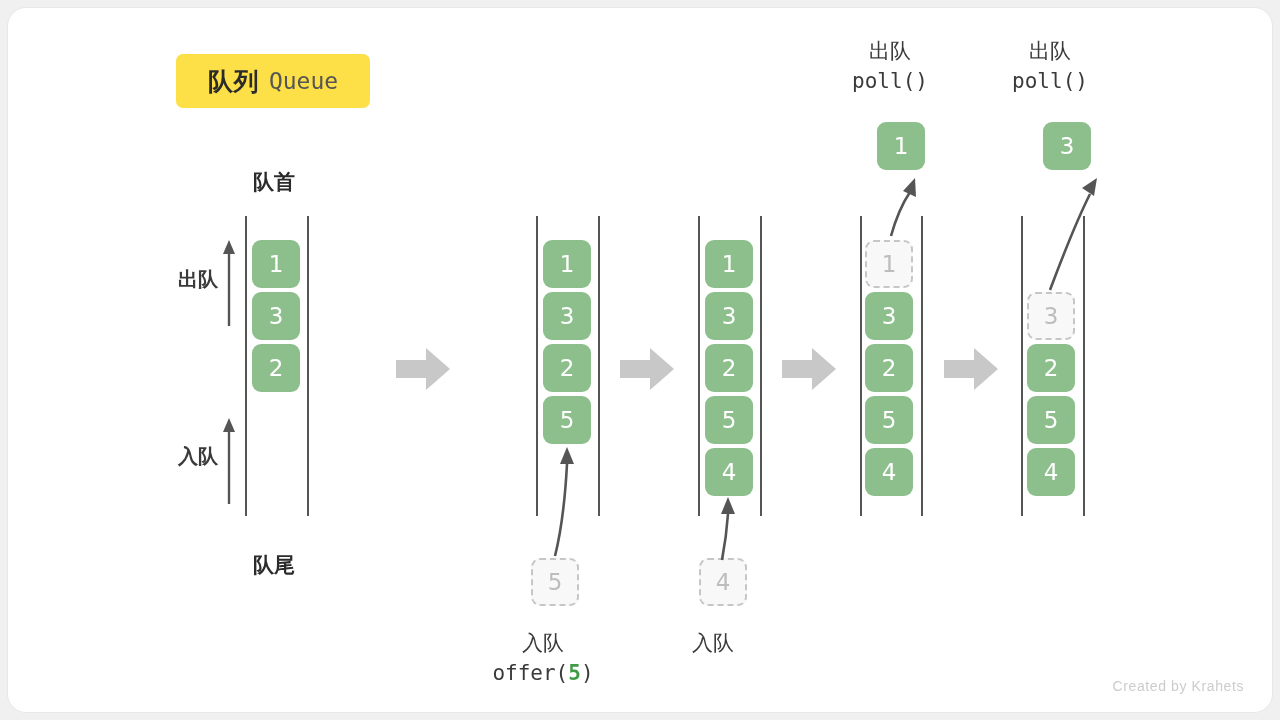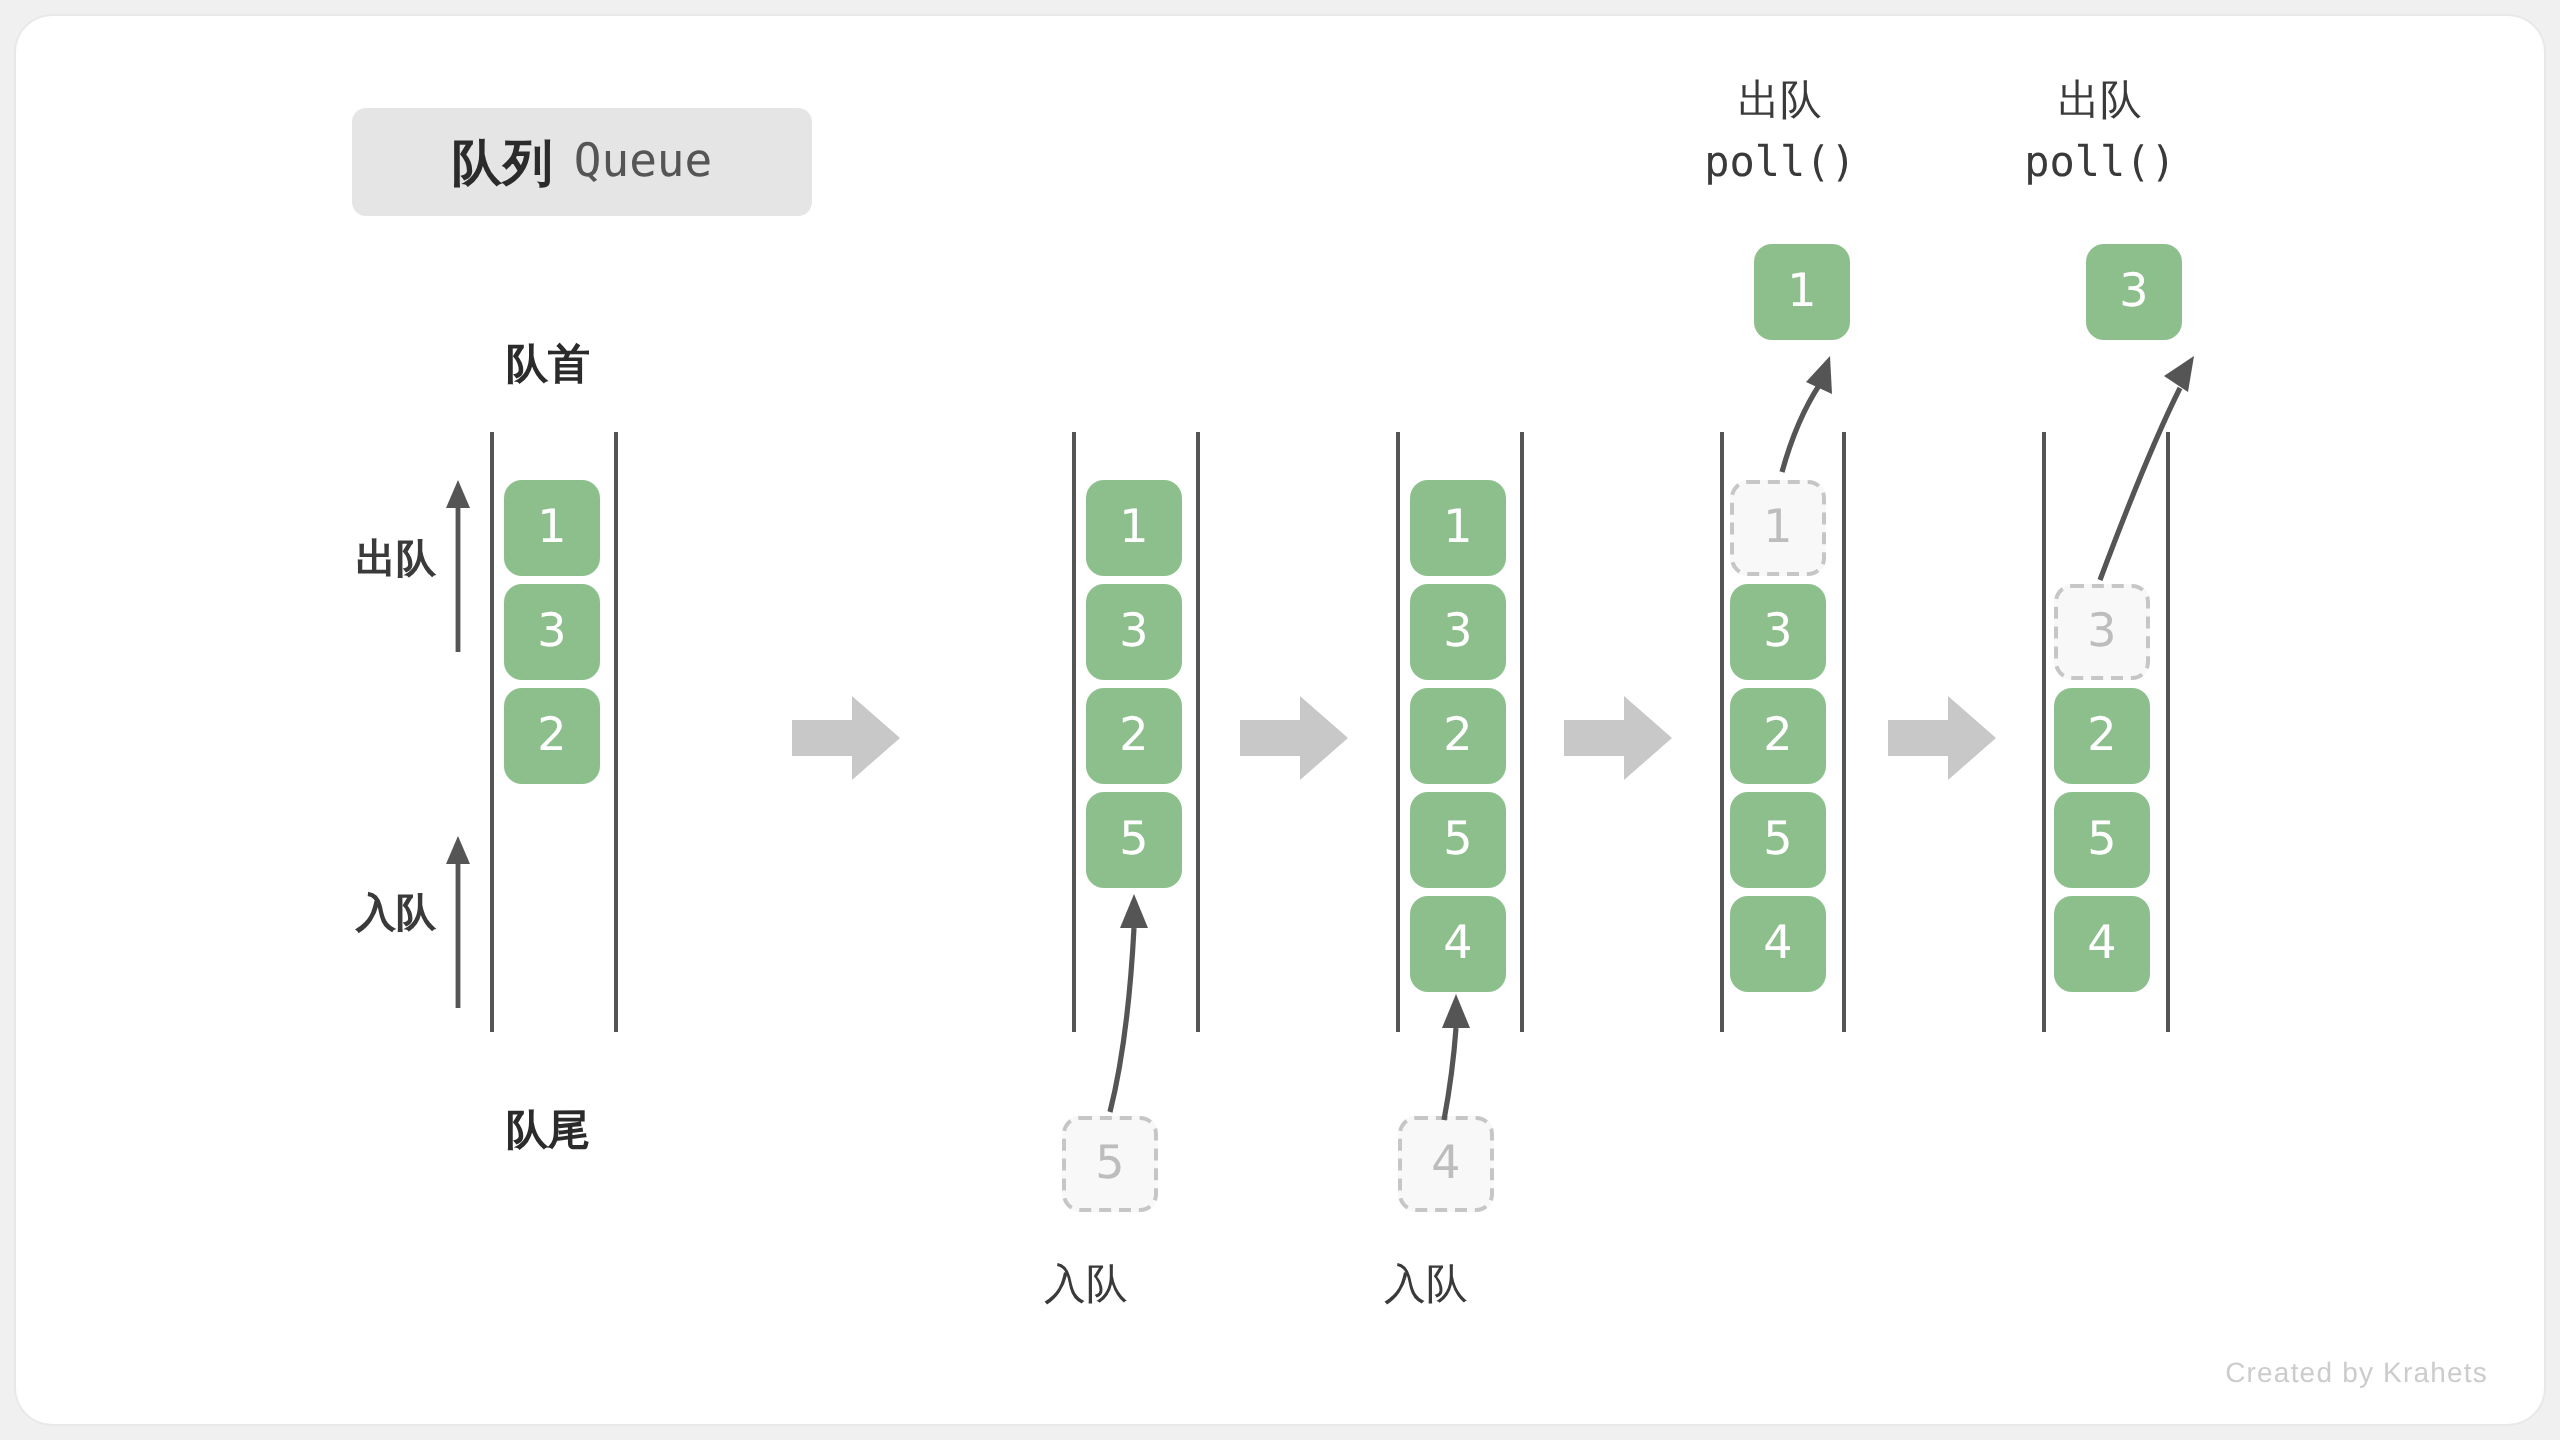--- a/index.html
+++ b/index.html
@@ -22,22 +22,22 @@
     background: #ffffff;
     border-radius: 18px;
     box-shadow: 0 0 0 1px #e8e8e8;
     overflow: hidden;
   }
   .abs { position: absolute; }
 
   
   #title-chip {
     left: 168px; top: 46px;
-    width: 230px; height: 54px;
-    background: #e5e5e5;
+    width: 194px; height: 54px;
+    background: #fde047;
     border-radius: 7px;
     display: flex;
     align-items: center;
     justify-content: center;
     gap: 10px;
   }
   #title-chip .cn {
     font-size: 25px;
     font-weight: bold;
     color: #2b2b2b;
@@ -173,20 +173,21 @@
     <div class="abs box solid" style="left:535px; top:388px;">5</div>
 
     <div class="abs box ghost" style="left:523px; top:550px;">5</div>
     <svg class="abs" style="left:500px; top:420px;" width="110" height="140">
       <path d="M 47 128 C 53 104, 57 74, 59 36" stroke="#555555" stroke-width="2.6" fill="none"></path>
       <polygon points="59,19 52,36 66,36" fill="#555555"></polygon>
     </svg>
 
     <div class="abs caption" style="left:455px; top:620px; width:160px;">
       <div class="cn">入队</div>
+      <div class="code"><span>offer(</span><span class="arg">5</span><span>)</span></div>
     </div>
   </div>
 
   <svg class="abs stepper" style="left:612px; top:338px;" viewBox="0 0 54 46">
     <polygon points="0,14 30,14 30,2 54,23 30,44 30,32 0,32" fill="#c8c8c8"></polygon>
   </svg>
 
   <div class="abs" style="left:0;top:0;">
     <div class="abs rail" style="left:690px; top:208px; height:300px;"></div>
     <div class="abs rail" style="left:752px; top:208px; height:300px;"></div>

